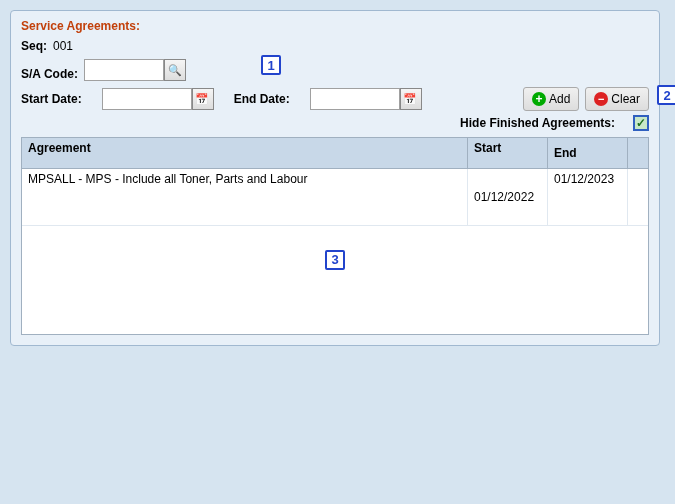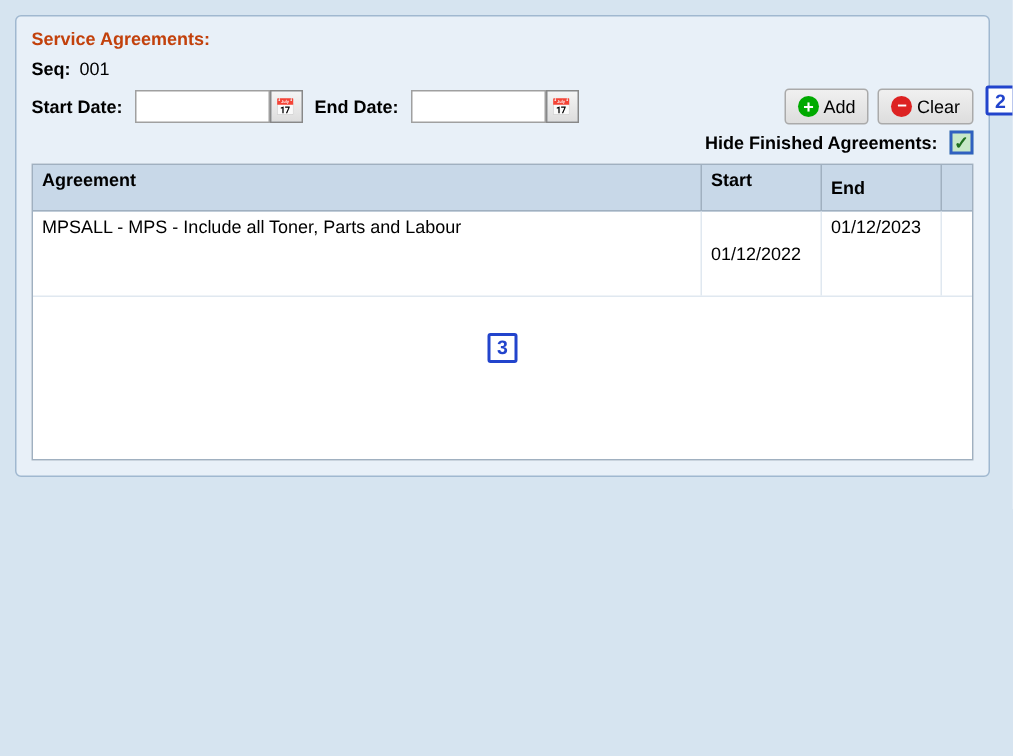--- a/index.html
+++ b/index.html
@@ -126,21 +126,21 @@
       color: #fff;
       font-size: 11px;
       font-weight: bold;
       line-height: 1;
     }
     .hide-finished-row {
       display: flex;
       align-items: center;
       justify-content: flex-end;
       margin-bottom: 6px;
-      gap: 8px;
+      gap: 18px;
     }
     .hide-finished-label {
       font-weight: bold;
       font-size: 12px;
     }
     .checkbox-styled {
       width: 16px;
       height: 16px;
       border: 2px solid #3060c0;
       background: #c8e8c8;
@@ -221,38 +221,51 @@
       width: 20px;
       height: 20px;
       display: flex;
       align-items: center;
       justify-content: center;
       border-radius: 2px;
     }
     .second-row {
       display: flex;
       align-items: center;
-      gap: 8px;
+      gap: 20px;
       margin-bottom: 4px;
       position: relative;
     }
   </style>
 </head>
 <body>
 
 <div class="outer-container">
   <div class="panel">
 
     <div class="panel-title">Service Agreements:</div>
 
     <div class="form-row">
       <span class="label">Seq:</span>
       <span class="seq-value">001</span>
     </div>
 
+    <div class="form-row" style="position:relative;">
+      <span class="label">S/A Code:</span>
+      <div class="input-with-btn">
+        <input type="text" class="text-input sa-code-input" style="">
+        <button class="icon-btn">
+          <span>🔍</span>
+        </button>
+      </div>
+
+      <div class="annotation-box" style="position:absolute; left: 240px; top: -4px;">
+        <span>1</span>
+      </div>
+    </div>
 
     <div class="second-row">
       <span class="label">Start Date:</span>
       <div class="input-with-btn">
         <input type="text" class="text-input date-input" style="">
         <button class="icon-btn">
           <span>📅</span>
         </button>
       </div>
       <span class="label">End Date:</span>

